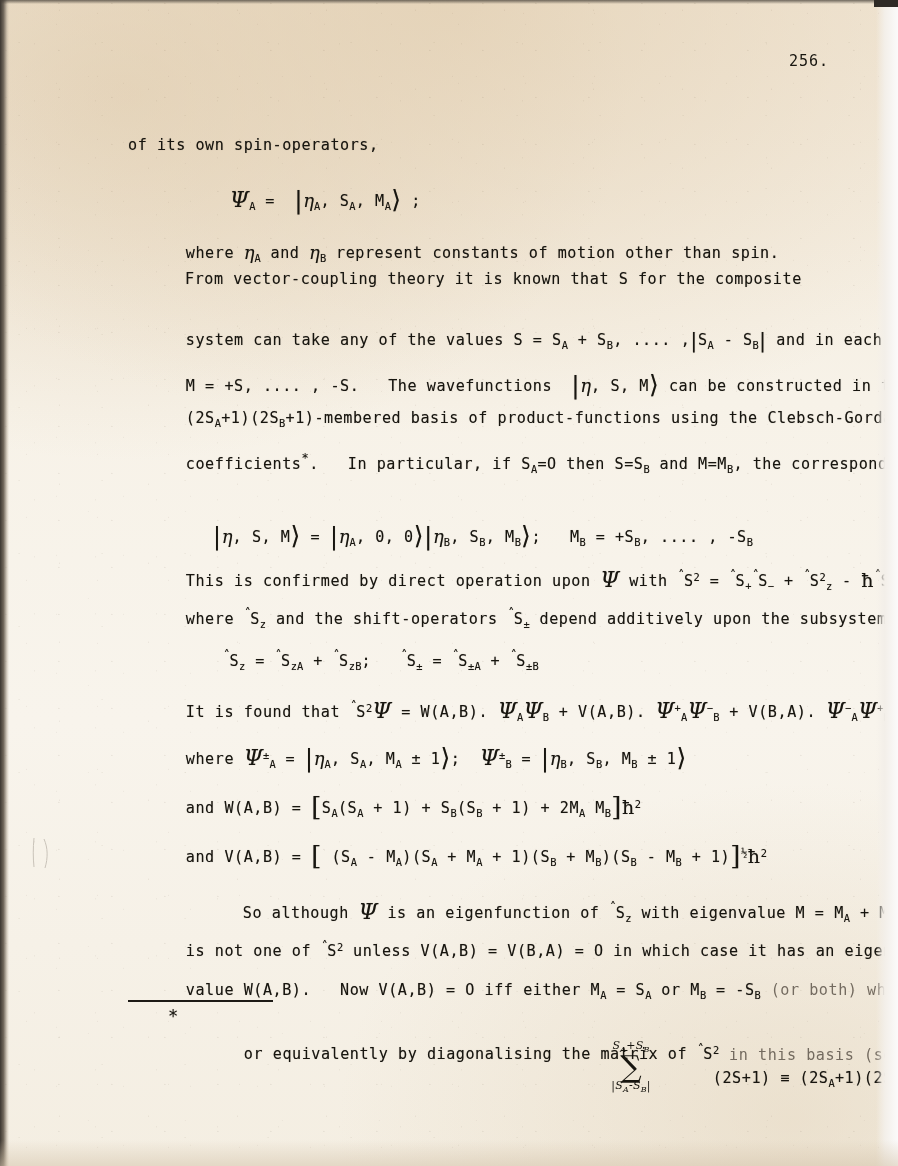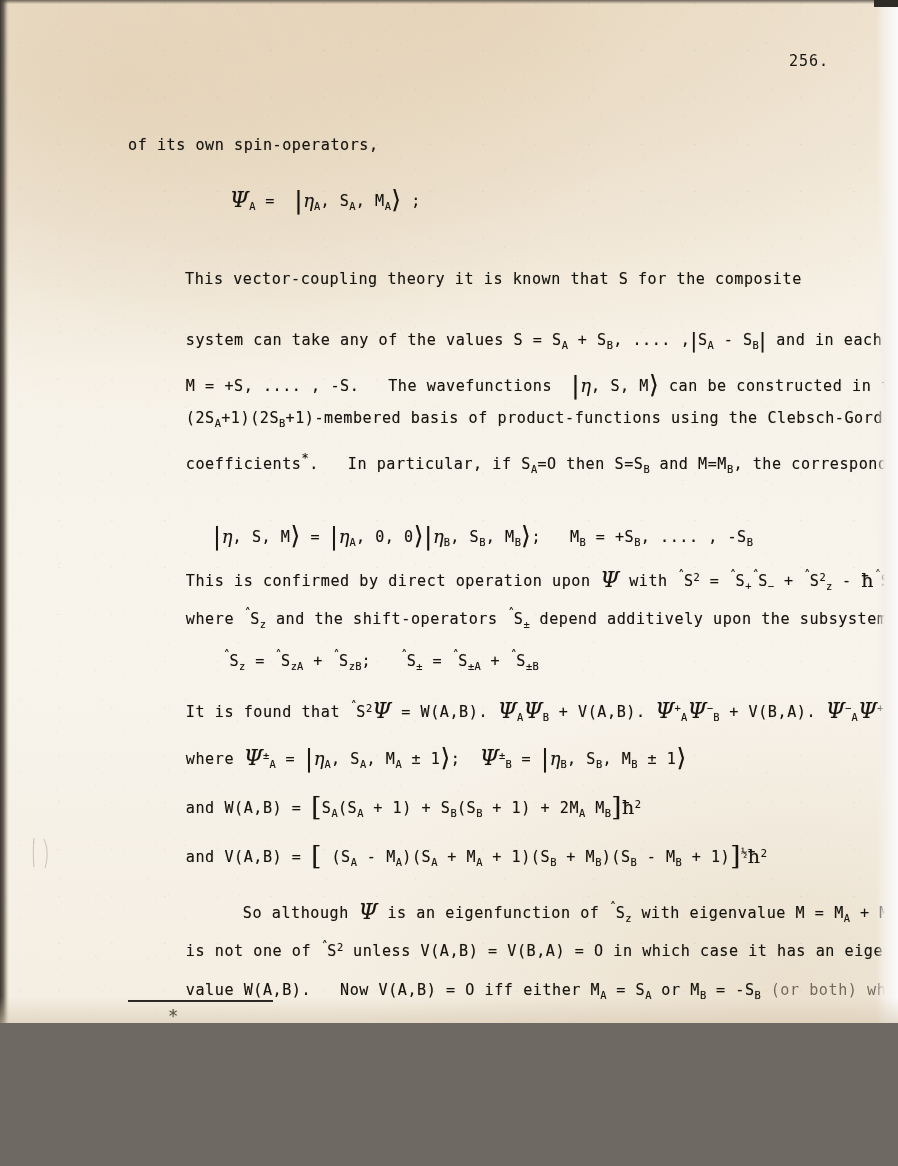--- a/index.html
+++ b/index.html
@@ -4,21 +4,21 @@
 <title>Scanned thesis page 256</title>
 <style>
   html, body {
     margin: 0;
     padding: 0;
     background: #6e6a63;
   }
   #page {
     position: relative;
     width: 898px;
-    height: 1023px;
+    height: 1166px;
     overflow: hidden;
     background: #eab308;
     font-family: "DejaVu Sans Mono", "Liberation Mono", monospace;
   }
 
   
   #paper-bg {
     position: absolute;
     inset: 0;
     background:
@@ -176,22 +176,25 @@
 
     <div class="pageno" style="left:789px; top:52px;">256.</div>
 
 
     <div class="ln" style="left:128px; top:138px;">of its own spin-operators,</div>
 
     <div class="ln" style="left:172px; top:170px;text-align:right;">
       <span class="hand">Ψ</span><span class="sub">A</span><span> =  </span><span class="ket">|</span><span class="hand sm">η</span><span class="sub">A</span><span>, S</span><span class="sub">A</span><span>, M</span><span class="sub">A</span><span class="ket">⟩</span><span> ;</span>
     </div>
 
-
-    <div class="ln" style="left:185px; top:272px;">This vector-coupling theory it is known that S for the composite</div>
+    <div class="ln" style="left:128px; top:228px;">
+      <span>where </span><span class="hand sm">η</span><span class="sub">A</span><span> and </span><span class="hand sm">η</span><span class="sub">B</span><span> represent constants of motion other than spin.</span>
+    </div>
+
+    <div class="ln" style="left:185px; top:272px;">From vector-coupling theory it is known that S for the composite</div>
 
     <div class="ln" style="left:128px; top:313px;">
       <span>system can take any of the values S = S</span><span class="sub">A</span><span> + S</span><span class="sub">B</span><span>, .... ,</span><span class="ket sm">|</span><span>S</span><span class="sub">A</span><span> - S</span><span class="sub">B</span><span class="ket sm">|</span><span> and in each case</span>
     </div>
 
     <div class="ln" style="left:128px; top:355px;">
       <span>M = +S, .... , -S.   The wavefunctions  </span><span class="ket">|</span><span class="hand sm">η</span><span>, S, M</span><span class="ket">⟩</span><span> can be constructed in the</span>
     </div>
 
     <div class="ln" style="left:128px; top:396px;">

